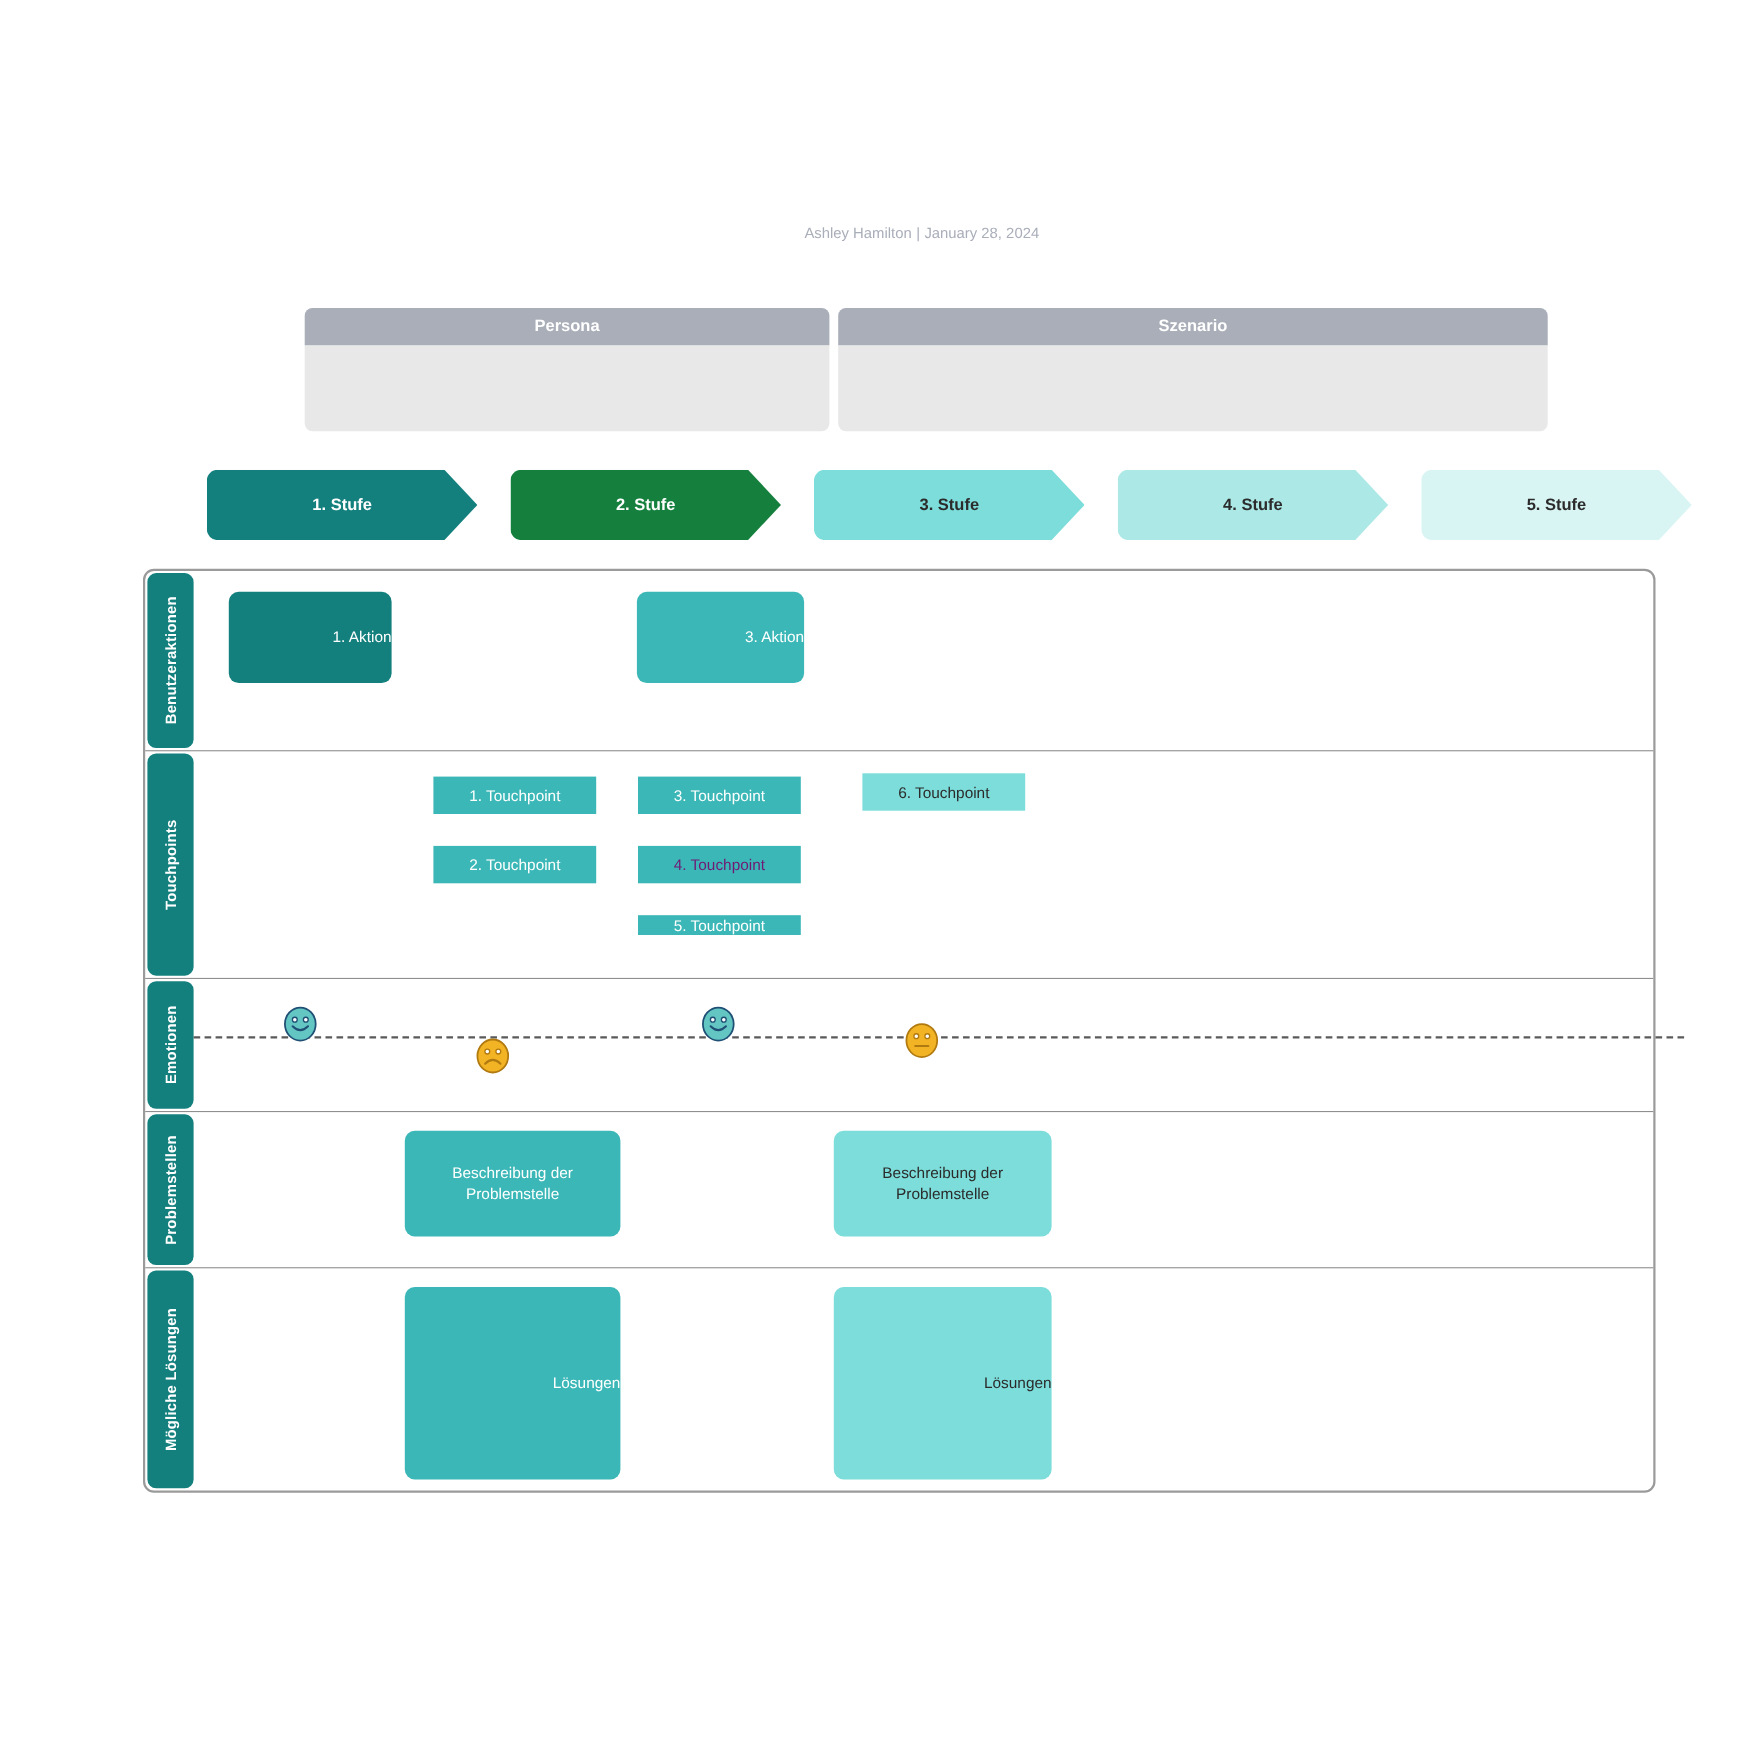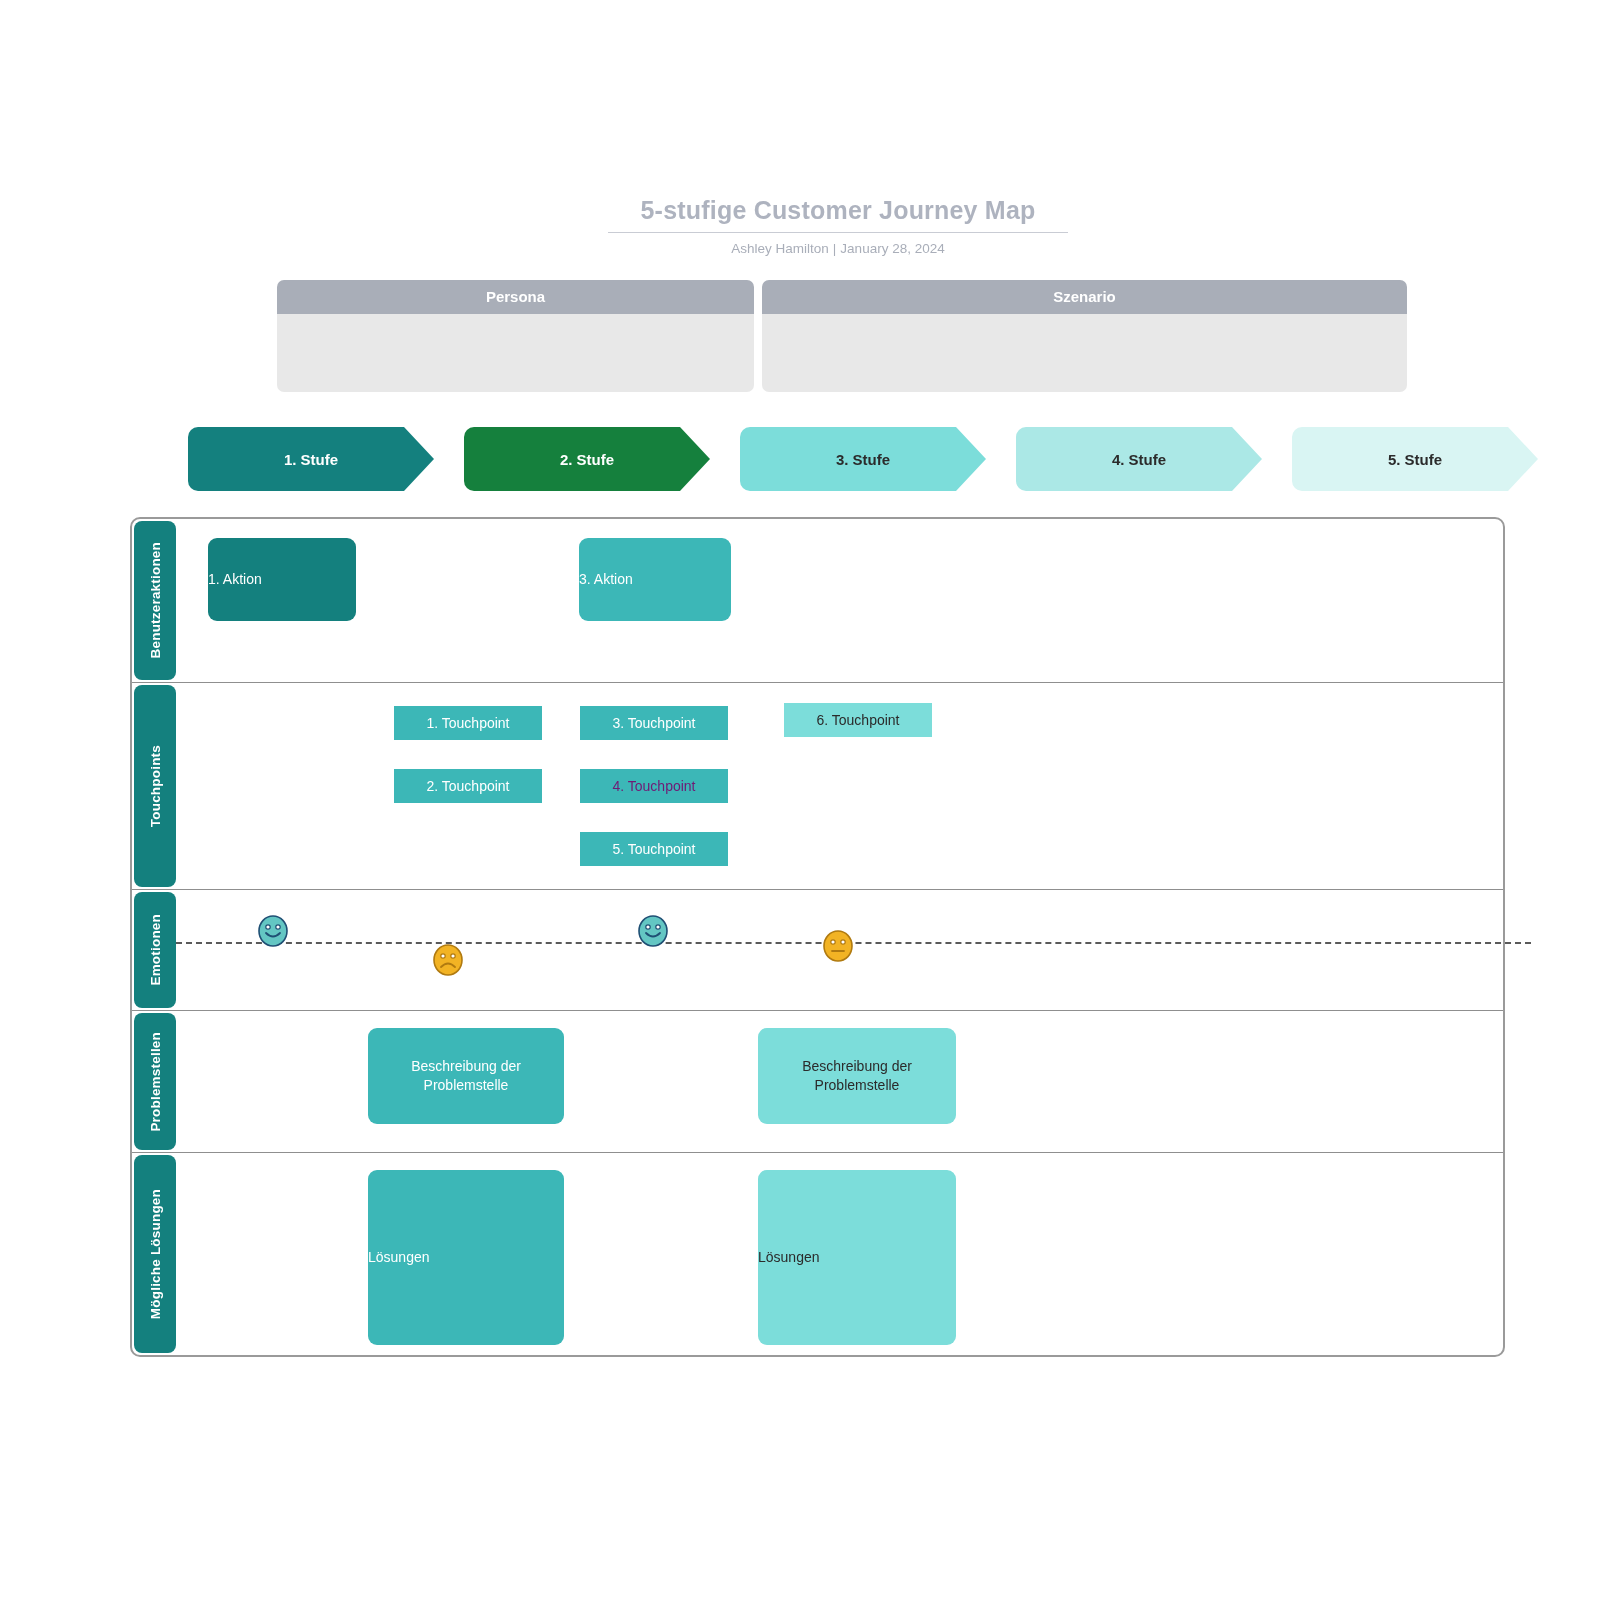--- a/index.html
+++ b/index.html
@@ -58,21 +58,21 @@
   }
   .rowlabel span {
     writing-mode: vertical-rl; transform: rotate(180deg);
     font-size: 13.5px; font-weight: bold; white-space: nowrap; letter-spacing: .2px;
   }
   .rowbody { position: absolute; left: 44px; right: 0; top: 0; bottom: 0; }
 
   
   .card {
     position: absolute; border-radius: 9px;
-    display: flex; align-items: center; justify-content: flex-start;
+    display: flex; align-items: center; justify-content: flex-end;
     text-align: center; font-size: 14px; line-height: 1.35;
   }
   .chip {
     position: absolute; border-radius: 0;
     display: flex; align-items: center; justify-content: center;
     font-size: 14px; height: 34px;
   }
 
   
   .emoline {
@@ -81,21 +81,20 @@
   }
   .face { position: absolute; width: 34px; height: 36px; }
   .face svg { display: block; }
 </style>
 </head>
 <body>
 
 <div class="canvas">
 
   <div class="title-wrap">
-    <div class="title">5-stufige Customer Journey Map</div>
     <div class="subtitle">
       <span>Ashley Hamilton</span><span class="sep">|</span><span>January 28, 2024</span>
     </div>
   </div>
 
   <div class="pbox" id="persona-box">
     <div class="phead">Persona</div>
     <div class="pbody"></div>
   </div>
 
@@ -148,21 +147,21 @@
           </div>
           <div class="chip" style="left: 218px; top: 86px; width: 148px; height: 34px; background: rgb(60, 183, 183); color: rgb(255, 255, 255);">
             <span>2. Touchpoint</span>
           </div>
           <div class="chip" style="left: 404px; top: 23px; width: 148px; height: 34px; background: rgb(60, 183, 183); color: rgb(255, 255, 255);">
             <span>3. Touchpoint</span>
           </div>
           <div class="chip" style="left: 404px; top: 86px; width: 148px; height: 34px; background: rgb(60, 183, 183); color: #701a75;">
             <span>4. Touchpoint</span>
           </div>
-          <div class="chip" style="left: 404px; top: 149px; width: 148px; height: 34px; background: rgb(60, 183, 183); color: rgb(255, 255, 255);">
+          <div class="chip" style="left: 404px; top: 149px; width: 148px; height: 18px; background: rgb(60, 183, 183); color: rgb(255, 255, 255);">
             <span>5. Touchpoint</span>
           </div>
           <div class="chip" style="left: 608px; top: 20px; width: 148px; height: 34px; background: rgb(124, 221, 218); color: rgb(43, 43, 43);">
             <span>6. Touchpoint</span>
           </div>
         </div>
     </div>
 
     <div class="row" id="row-2" style="top:371px; height:121px;">
       <div class="rowlabel">

